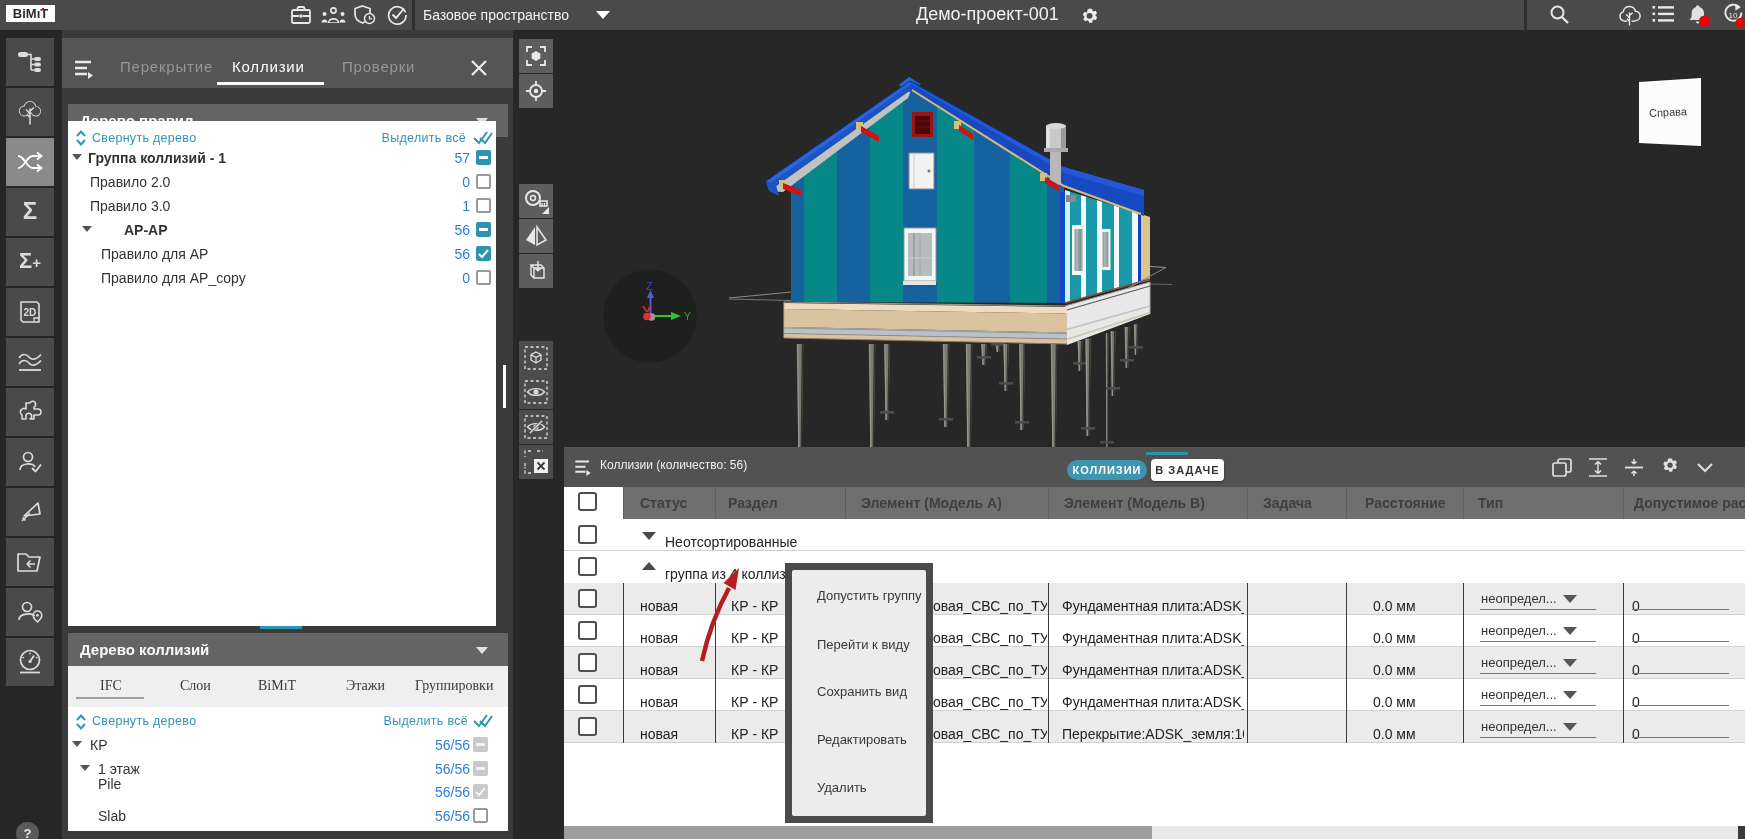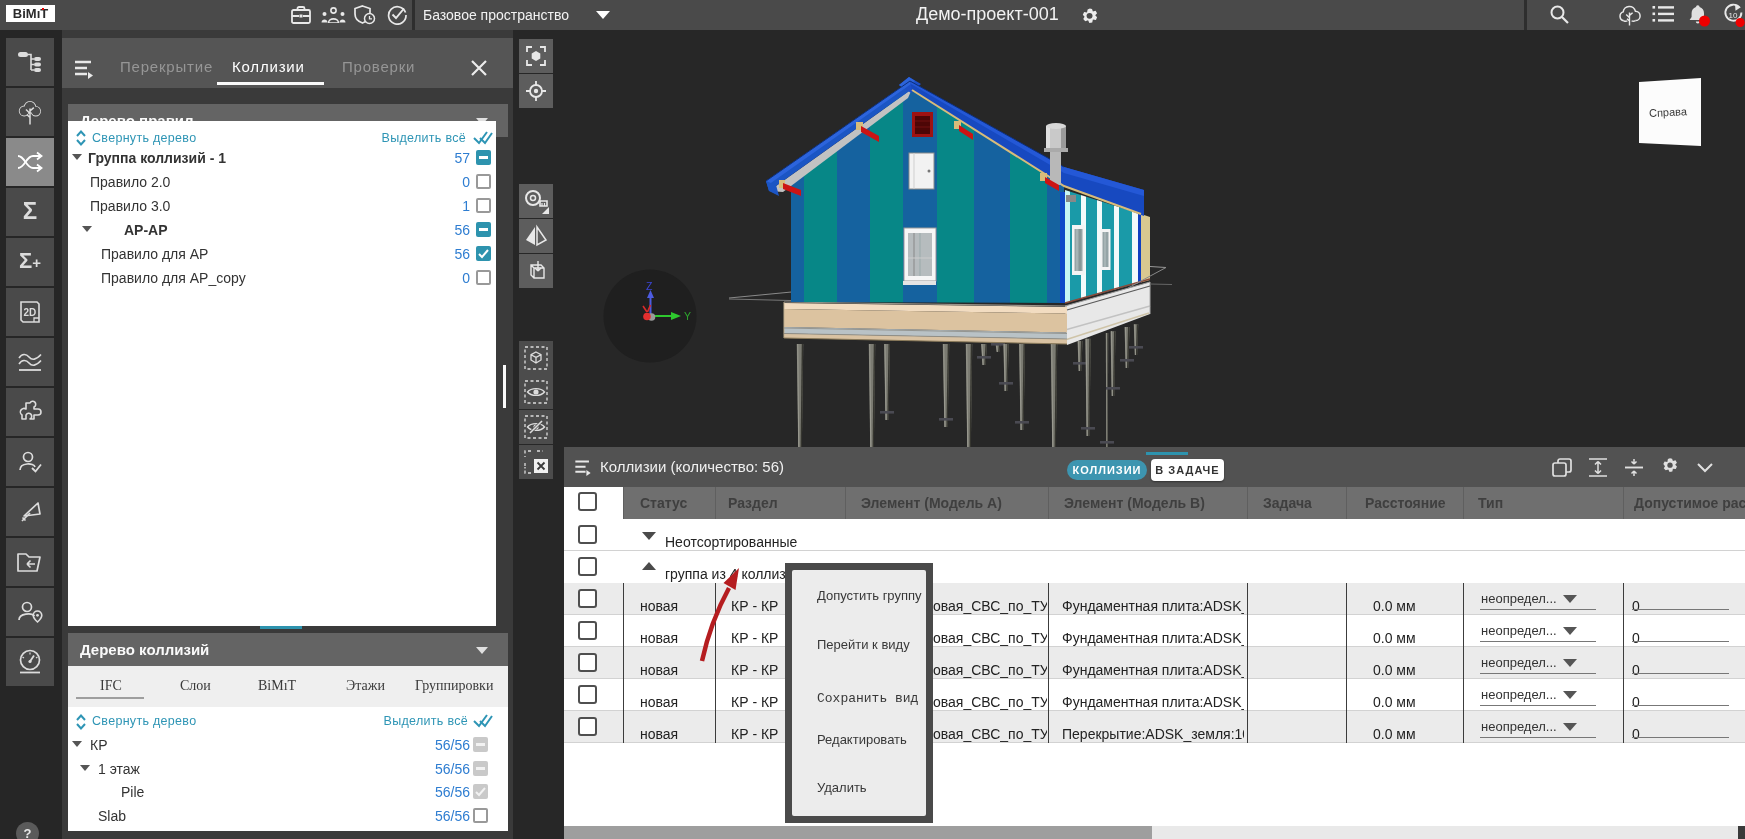--- a/index.html
+++ b/index.html
@@ -66,21 +66,21 @@
 
   
   #viewport { position:absolute; left:513px; top:30px; width:1232px; height:809px; background:#272727; overflow:hidden;}
   .vbtn { position:absolute; left:6px; width:34px; height:34px; background:#5d5d5d;
     display:flex; align-items:center; justify-content:center; }
   .vbtn.dark { background:#4c4c4c; }
 
   
   #tablepanel { position:absolute; left:564px; top:447px; width:1181px; height:379px; background:#fff; }
   #tp-head { position:absolute; left:0; top:0; width:1181px; height:40px; background:#525252; }
-  #tp-title { position:absolute; left:36px; top:11px; color:#f0f0f0; font-size:15px; }
+  #tp-title { position:absolute; left:36px; top:11px; color:#f0f0f0; font-size:12px; }
   #btn-coll { position:absolute; left:503px; top:13px; width:80px; height:20px; background:#3d95b0;
     border-radius:10px; color:#fff; font-size:11px; font-weight:bold; letter-spacing:1px;
     text-align:center; line-height:20px; }
   #btn-task { position:absolute; left:587px; top:12px; width:73px; height:22px; background:#fff;
     border-radius:4px; color:#333; font-size:11px; font-weight:bold; letter-spacing:1px;
     text-align:center; line-height:22px; box-shadow:0 1px 2px rgba(0,0,0,.4); }
   #teal-top { position:absolute; left:582px; top:5px; width:42px; height:3px; background:#2d93ae; }
 
   #thead { position:absolute; left:0px; top:40px; width:1181px; height:32px; background:#6f6f6f; }
   #thead .hcell { position:absolute; top:8px; font-size:14px; font-weight:bold; color:#3f3f3f; white-space:nowrap; }
@@ -350,21 +350,21 @@
       <div class="tri-r2" style="left:4px; top:34px;"></div>
       <div class="trow" style="left:22px; top:30px;">КР</div>
       <div class="num" style="right:38px; top:30px;">56/56</div>
       <div class="cb gray-ind" style="left:405px; top:30px;"></div>
 
       <div class="tri-r2" style="left:12px; top:58px;"></div>
       <div class="trow" style="left:30px; top:54px;">1 этаж</div>
       <div class="num" style="right:38px; top:54px;">56/56</div>
       <div class="cb gray-ind" style="left:405px; top:54px;"></div>
 
-      <div class="trow" style="left:30px; top:77px;margin-left:23px;">Pile</div>
+      <div class="trow" style="left:30px; top:69px;">Pile</div>
       <div class="num" style="right:38px; top:77px;">56/56</div>
       <div class="cb gray-chk" style="left:405px; top:77px;"><svg width="15" height="15" viewBox="0 0 15 15">
             <path d="M3 8 L6 11 L12 4" fill="none" stroke="#f2f2f2" stroke-width="2"></path>
           </svg></div>
 
       <div class="trow" style="left:30px; top:101px;">Slab</div>
       <div class="num" style="right:38px; top:101px;">56/56</div>
       <div class="cb empty" style="left:405px; top:101px;"></div>
     </div>
   </div>
@@ -774,21 +774,21 @@
     <div class="vline" style="left:683px; top:136px;"></div>
     <div class="vline" style="left:782px; top:136px;"></div>
     <div class="vline" style="left:899px; top:136px;"></div>
     <div class="vline" style="left:1059px; top:136px;"></div>
   </div>
 
   <div id="ctxmenu">
       <div id="ctxinner">
     <div class="mi" style="top:18px;">Допустить группу</div>
     <div class="mi" style="top:67px;">Перейти к виду</div>
-    <div class="mi" style="top:121px;font-family:Liberation Mono, monospace;">Сохранить вид</div>
+    <div class="mi" style="top:114px;">Сохранить вид</div>
     <div class="mi" style="top:162px;">Редактировать</div>
     <div class="mi" style="top:210px;">Удалить</div>
   </div>
     </div>
   <svg class="abs" style="left:690px; top:560px;" width="60" height="110" viewBox="0 0 60 110">
     <path d="M12 101 C 17 78 27 50 39 28" fill="none" stroke="#b51d20" stroke-width="4.5"></path>
     <path d="M49 8 L45.5 30 L33.5 23 Z" fill="#b51d20"></path>
   </svg>
 
   <div id="hscroll">

